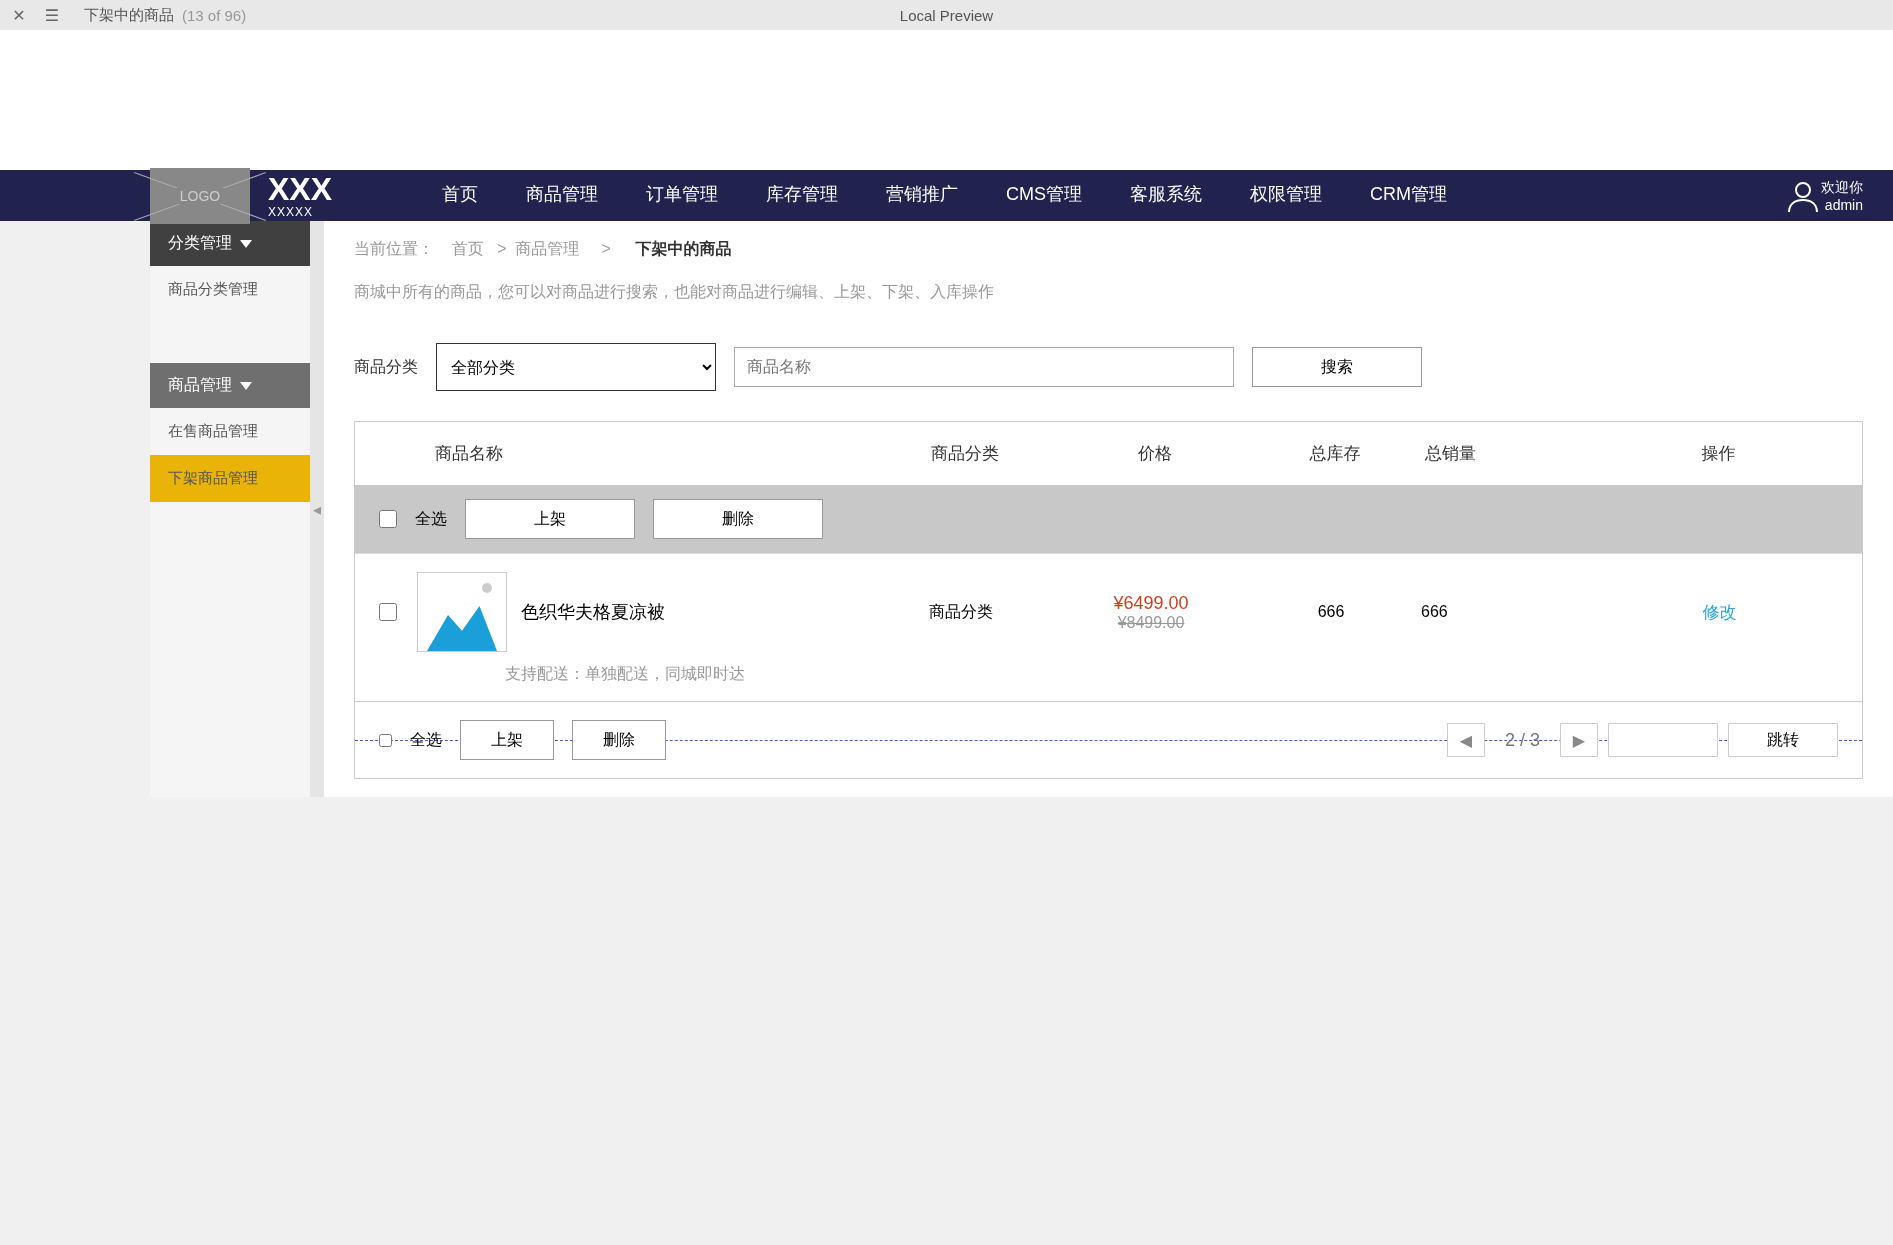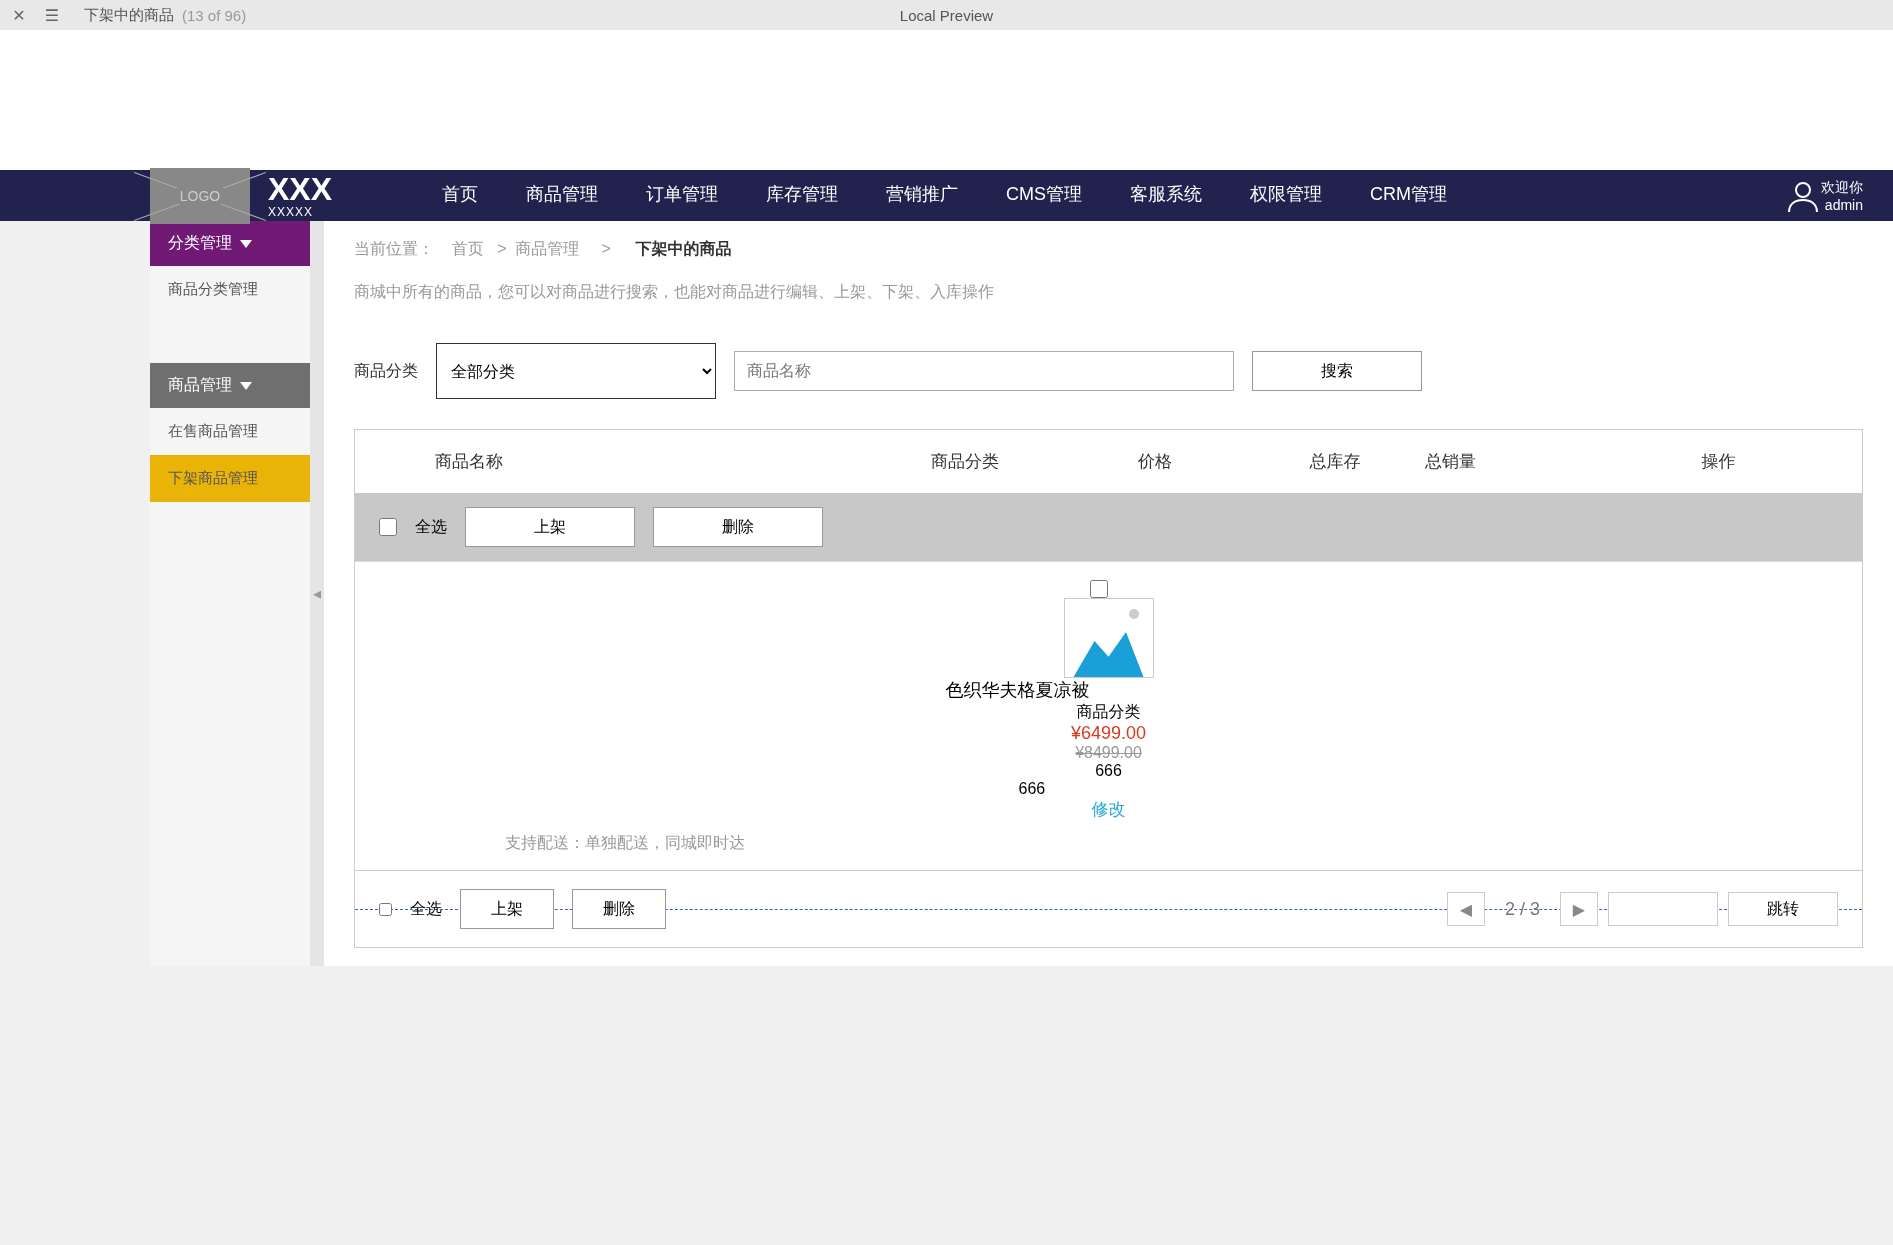--- a/index.html
+++ b/index.html
@@ -28,54 +28,54 @@
 .nav { display: flex; margin-left: 110px; gap: 48px; }
 .nav-item { font-size: 18px; color: #fff; padding: 22px 0; cursor: pointer; }
 .nav-item.active { border-bottom: 4px solid #fff; }
 .user-area { margin-left: auto; margin-right: 30px; display: flex; align-items: center; }
 .user-icon { width: 36px; height: 36px; }
 .user-text { font-size: 14px; text-align: right; }
 
 
 .main { display: flex; background: #fff; margin-left: 150px; }
 .sidebar { width: 160px; background: #f5f5f5; }
-.side-group { background: #701a75; color: #fff; padding: 12px 18px; font-size: 16px; display: flex; align-items: center; gap: 8px; }
+.side-group { background: #404040; color: #fff; padding: 12px 18px; font-size: 16px; display: flex; align-items: center; gap: 8px; }
 .side-group.active { background: #6f6f6f; }
 .side-item { padding: 14px 18px; font-size: 15px; color: #555; cursor: pointer; }
 .side-item.selected { background: #eab308; }
 .side-drag { width: 14px; background: #e5e5e5; display: flex; align-items: center; justify-content: center; color: #999; cursor: col-resize; }
 
 .content { flex: 1; padding: 18px 30px; }
 .breadcrumb { color: #999; font-size: 16px; }
 .breadcrumb .cur { color: #333; font-weight: 600; margin-left: 20px; }
 .breadcrumb a { color: #999; text-decoration: none; }
 .desc { color: #999; font-size: 16px; margin-top: 22px; }
 
 .filter-row { display: flex; align-items: center; gap: 18px; margin-top: 40px; }
 .filter-row label { font-size: 16px; color: #333; }
-.select { width: 280px; height: 56px; border: 1px solid #333; padding: 0 10px; font-size: 16px; background: #fff; }
+.select { width: 280px; height: 48px; border: 1px solid #333; padding: 0 10px; font-size: 16px; background: #fff; }
 .input { width: 500px; height: 40px; border: 1px solid #aaa; padding: 0 12px; font-size: 16px; }
 .btn { height: 40px; padding: 0 30px; border: 1px solid #999; background: #fff; font-size: 16px; cursor: pointer; }
 .btn-wide { width: 170px; }
 
 .table-wrap { border: 1px solid #ccc; margin-top: 30px; }
 .thead { display: flex; padding: 20px 30px; font-size: 17px; color: #333; }
 .col-name { width: 480px; padding-left: 50px; }
 .col-cat { width: 200px; text-align: center; }
 .col-price { width: 180px; text-align: center; }
 .col-stock { width: 180px; text-align: center; }
 .col-sales { width: 180px; text-align: left; }
 .col-op { flex: 1; text-align: center; }
 
 .action-bar { background: #c8c8c8; padding: 14px 24px; display: flex; align-items: center; gap: 18px; }
 .action-bar input[type=checkbox] { width: 18px; height: 18px; }
 .action-bar .lbl { font-size: 16px; }
 .action-bar .btn { background: #fff; width: 170px; }
 
-.row { display: flex; align-items: center; padding: 18px 24px 6px; border-top: 1px solid #ddd; flex-direction: column; }
+.row { display: flex; align-items: center; padding: 18px 24px 6px; border-top: 1px solid #ddd; }
 .row input[type=checkbox] { width: 18px; height: 18px; margin-right: 20px; }
 .thumb { width: 90px; height: 80px; border: 1px solid #ccc; background: #fff; display: flex; align-items: flex-end; justify-content: center; position: relative; }
 .thumb .sun { position: absolute; top: 10px; right: 14px; width: 10px; height: 10px; background: #ccc; border-radius: 50%; }
 .thumb .mtn { width: 70px; height: 45px; background: #1a9fd9; clip-path: polygon(0 100%, 30% 20%, 50% 55%, 75% 0, 100% 100%); }
 .prod-name { font-size: 18px; margin-left: 14px; width: 340px; }
 .price-cell { text-align: center; width: 180px; }
 .price-now { color: #d43b1f; font-size: 18px; }
 .price-old { color: #999; font-size: 16px; text-decoration: line-through; }
 .link-edit { color: #2aa7d8; font-size: 17px; cursor: pointer; }
 .delivery { color: #999; font-size: 16px; padding: 6px 24px 16px 150px; }

